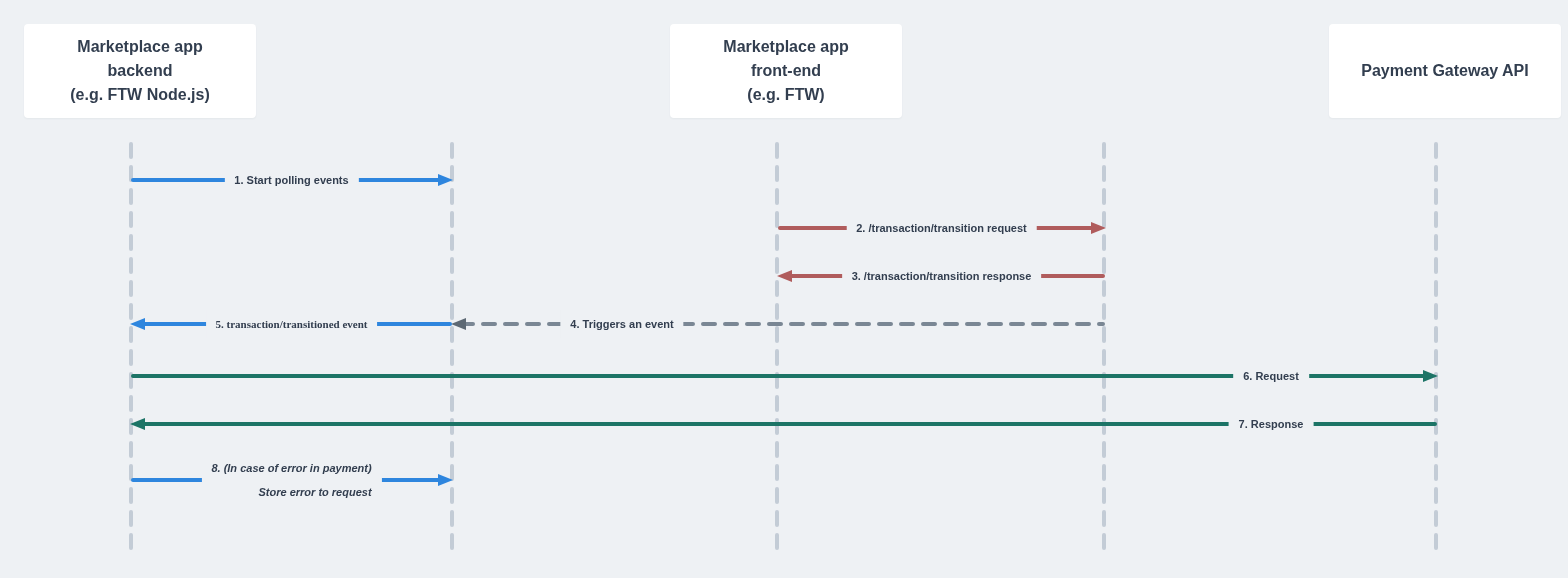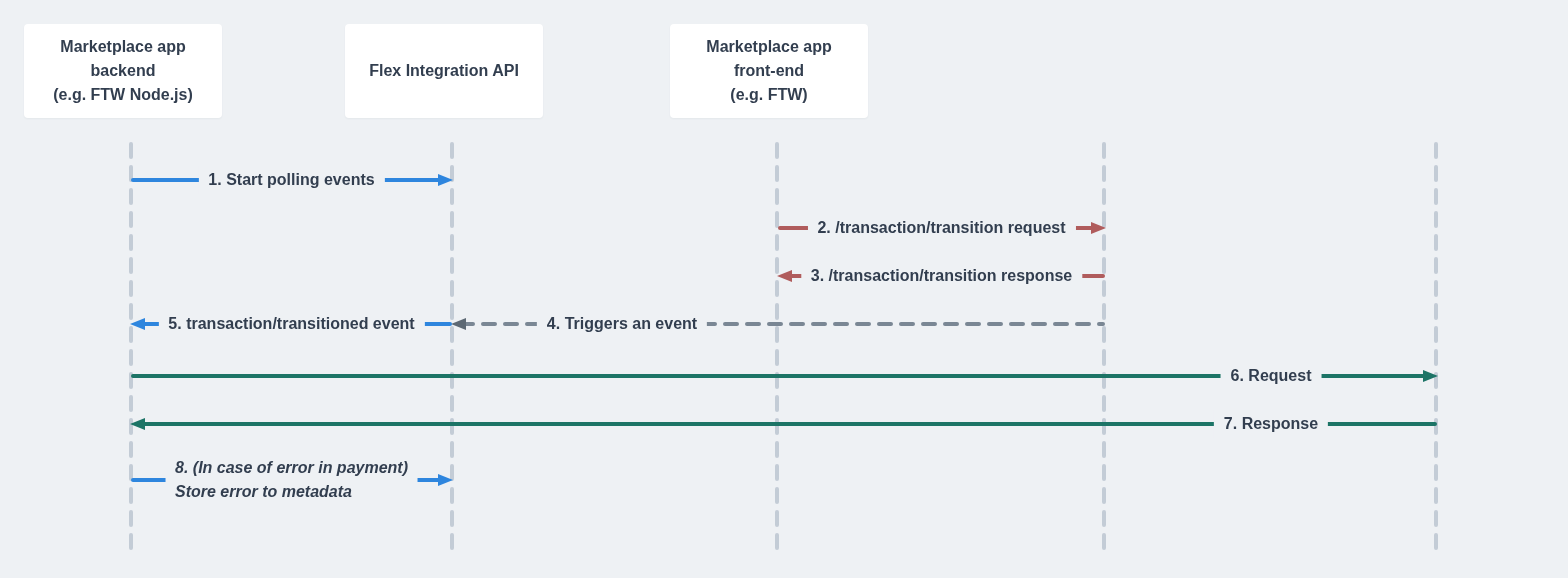--- a/index.html
+++ b/index.html
@@ -17,21 +17,21 @@
     position:relative;
     width:1568px;height:578px;
     background:var(--bg);
     overflow:hidden;
     font-family:"Liberation Sans",sans-serif;
     color:var(--text);
   }
   
   .actor{
     position:absolute;
-    top:24px;height:94px;width:198px;
+    top:24px;height:94px;width:232px;
     background:#ffffff;
     border-radius:4px;
     box-shadow:0 1px 2px rgba(40,60,80,0.05);
     display:flex;flex-direction:column;
     align-items:center;justify-content:center;
     font-size:16px;font-weight:600;
     line-height:24px;
     text-align:center;
   }
   
@@ -58,48 +58,48 @@
     border-bottom:6px solid transparent;
   }
   .ah.right{right:-1px;border-left:15px solid currentColor;}
   .ah.left{left:-1px;border-right:15px solid currentColor;}
   .mlabel{
     position:absolute;top:0;
     transform:translate(-50%,-50%);
     background:var(--bg);
     padding:2px 10px;
     white-space:nowrap;
-    font-size:16px;font-weight:600;
+    font-size:11px;font-weight:600;
     color:var(--text);
     line-height:24px;
-    text-align:left;
+    text-align:right;
   }
   .c-blue{color:var(--blue);}
   .c-red{color:var(--red);}
   .c-green{color:var(--green);}
   .c-gray{color:var(--gray);}
   .c-gray-dark{color:var(--gray-dark);}
 </style>
 </head>
 <body>
 
 <div class="canvas">
 
   <div class="actor" style="left:24px;">
     <span>Marketplace app</span>
     <span>backend</span>
     <span>(e.g. FTW Node.js)</span>
   </div>
-  <div class="actor" style="left:345px;">
-    <span>Flex Integration API</span>
-  </div>
   <div class="actor" style="left:670px;">
     <span>Marketplace app</span>
     <span>front-end</span>
     <span>(e.g. FTW)</span>
+  </div>
+  <div class="actor" style="left:1329px;">
+    <span>Payment Gateway API</span>
   </div>
 
   <div class="lifeline" style="left:128px;">
     <svg viewBox="0 0 6 412">
         <line x1="3" y1="4" x2="3" y2="408" stroke="currentColor" stroke-width="4" stroke-linecap="round" stroke-dasharray="13 10"></line>
       </svg>
   </div>
   <div class="lifeline" style="left:449px;">
     <svg viewBox="0 0 6 412">
         <line x1="3" y1="4" x2="3" y2="408" stroke="currentColor" stroke-width="4" stroke-linecap="round" stroke-dasharray="13 10"></line>
@@ -145,37 +145,37 @@
           <line x1="2" y1="3" x2="644" y2="3" stroke="currentColor" stroke-width="4" stroke-linecap="round" stroke-dasharray="12 10"></line>
         </svg>
     </div>
     <span class="ah left c-gray-dark"></span>
     <span class="mlabel" style="left:170px;">4. Triggers an event</span>
   </div>
 
   <div class="msg has-left c-blue" style="left:131px;top:324px;width:321px;">
     <div class="mline"></div>
     <span class="ah left"></span>
-    <span class="mlabel" style="left:50%;">5. transaction/transitioned event</span>
+    <span class="mlabel" style="left:50%;font-family:Liberation Serif, serif;">5. transaction/transitioned event</span>
   </div>
 
   <div class="msg has-right c-green" style="left:131px;top:376px;width:1306px;">
     <div class="mline"></div>
     <span class="ah right"></span>
     <span class="mlabel" style="left:1140px;">6. Request</span>
   </div>
 
   <div class="msg has-left c-green" style="left:131px;top:424px;width:1306px;">
     <div class="mline"></div>
     <span class="ah left"></span>
     <span class="mlabel" style="left:1140px;">7. Response</span>
   </div>
 
   <div class="msg has-right c-blue" style="left:131px;top:480px;width:321px;">
     <div class="mline"></div>
     <span class="ah right"></span>
     <span class="mlabel" style="left:50%;font-style:italic;">
       <div>8. (In case of error in payment)</div>
-      <div>Store error to metadata</div>
+      <div>Store error to request</div>
     </span>
   </div>
 
 </div>
 
 </body></html>

